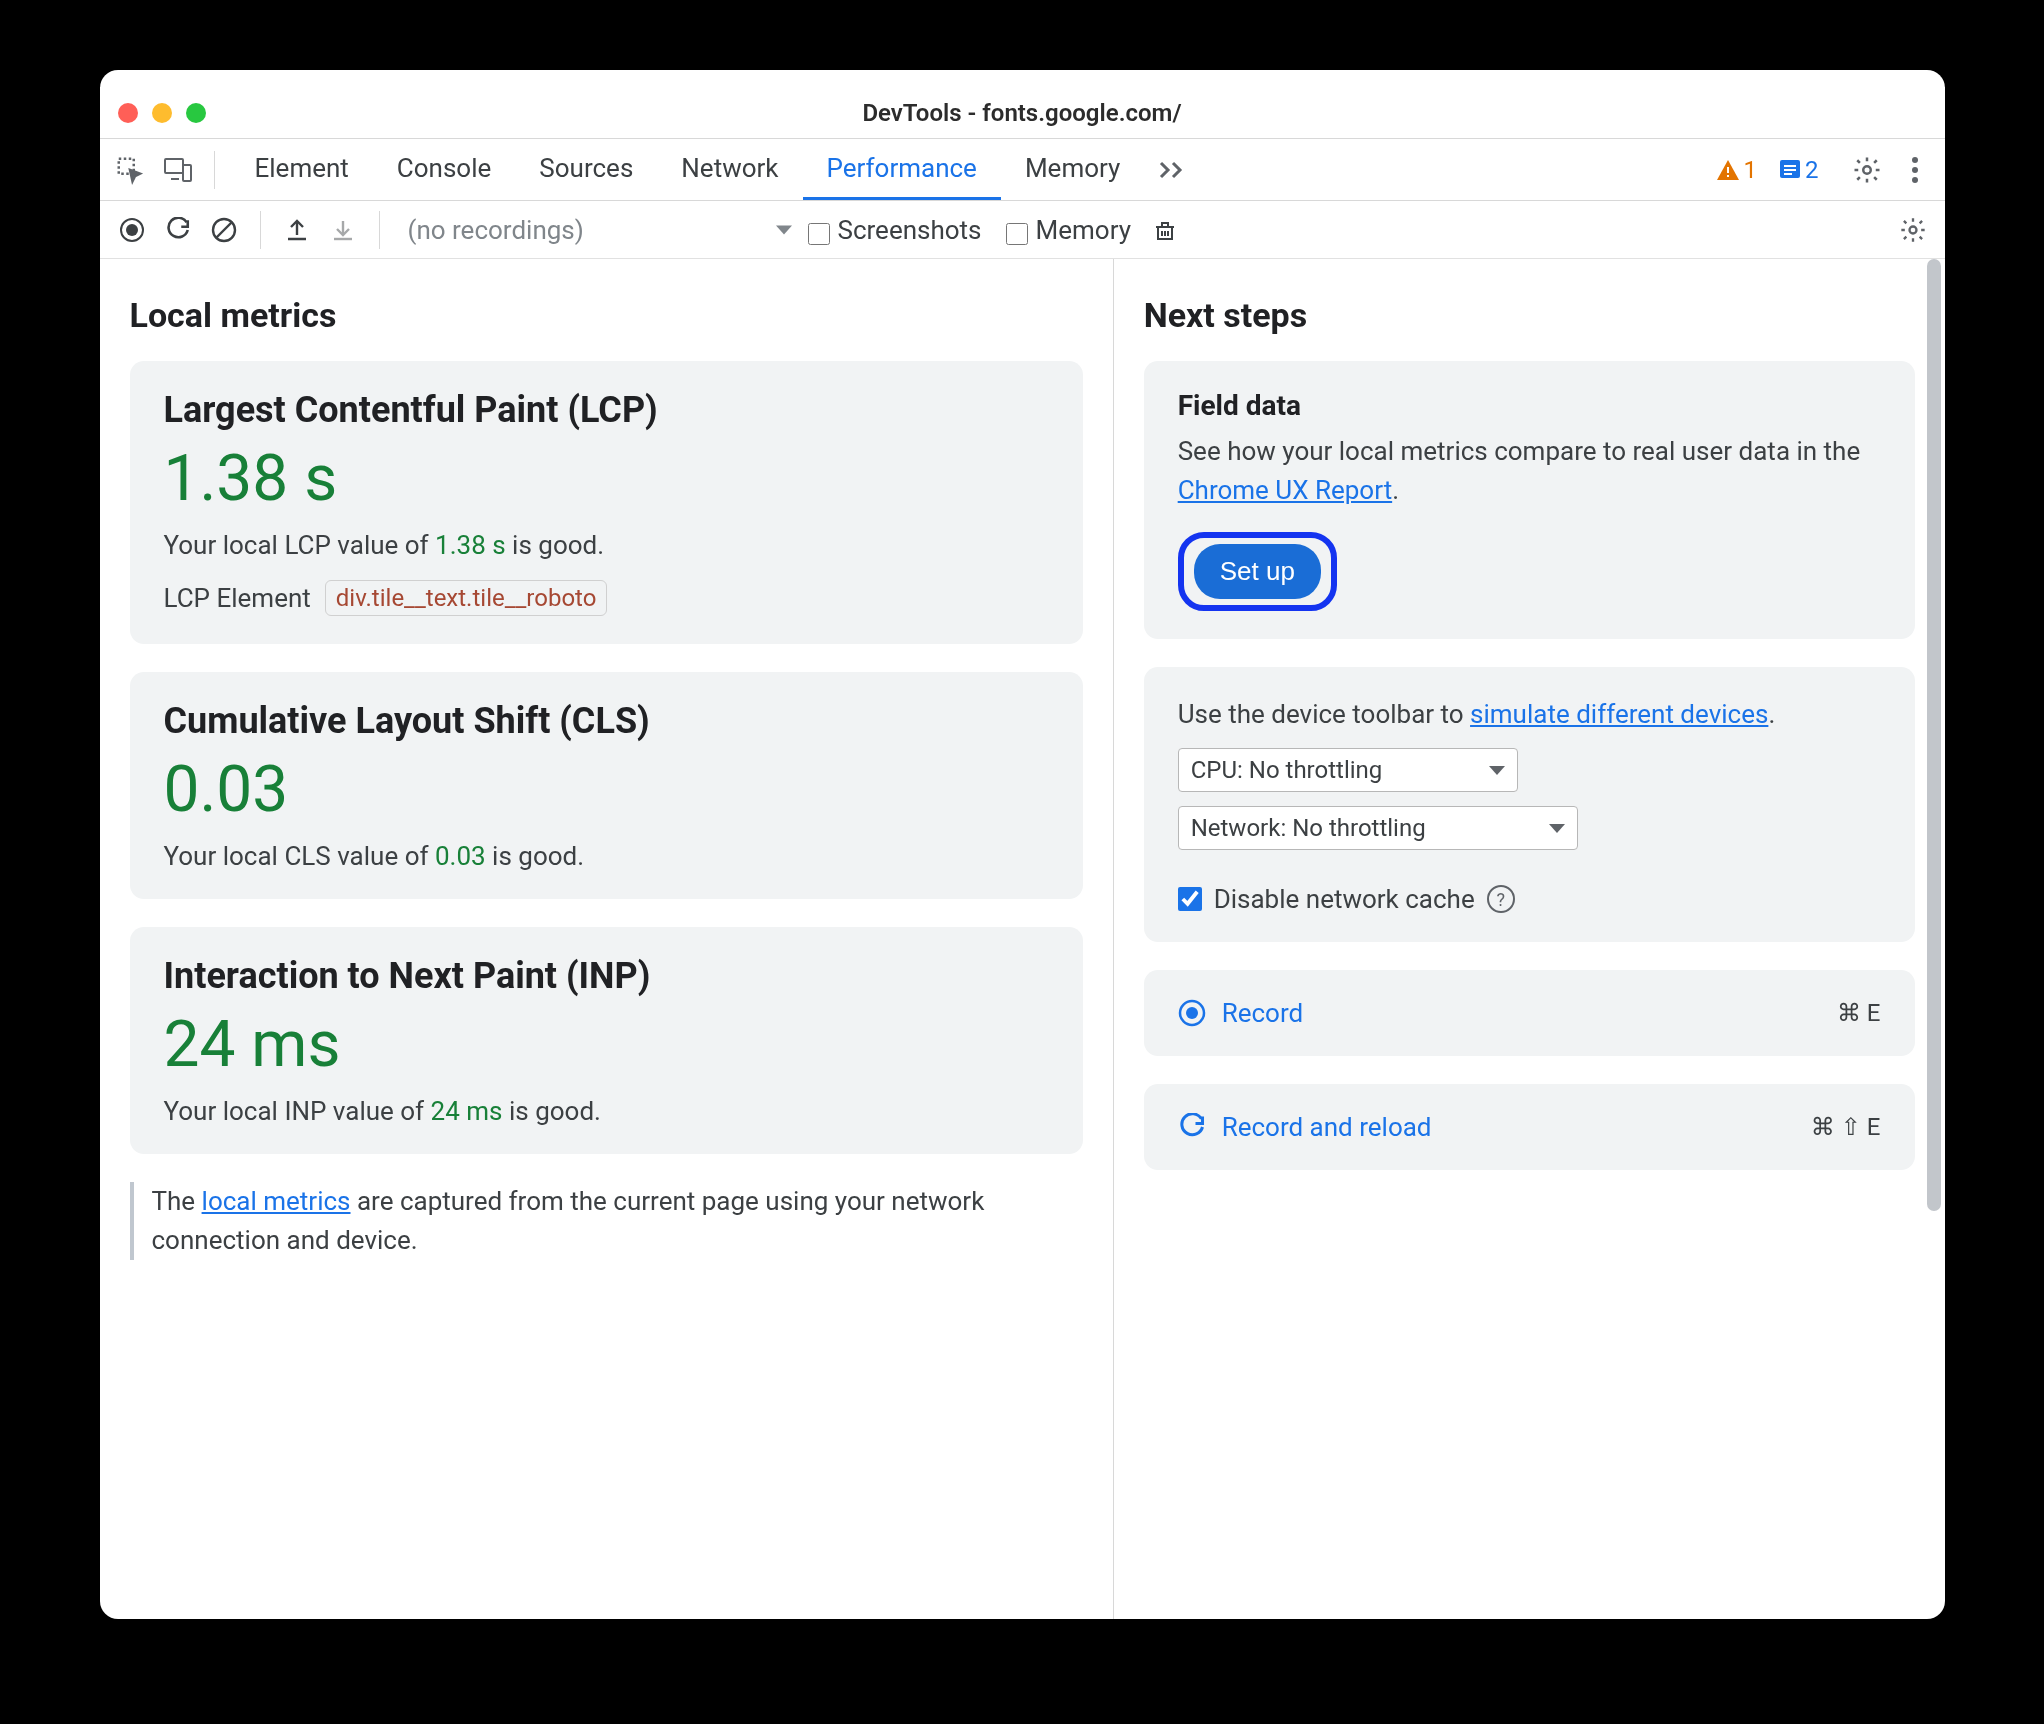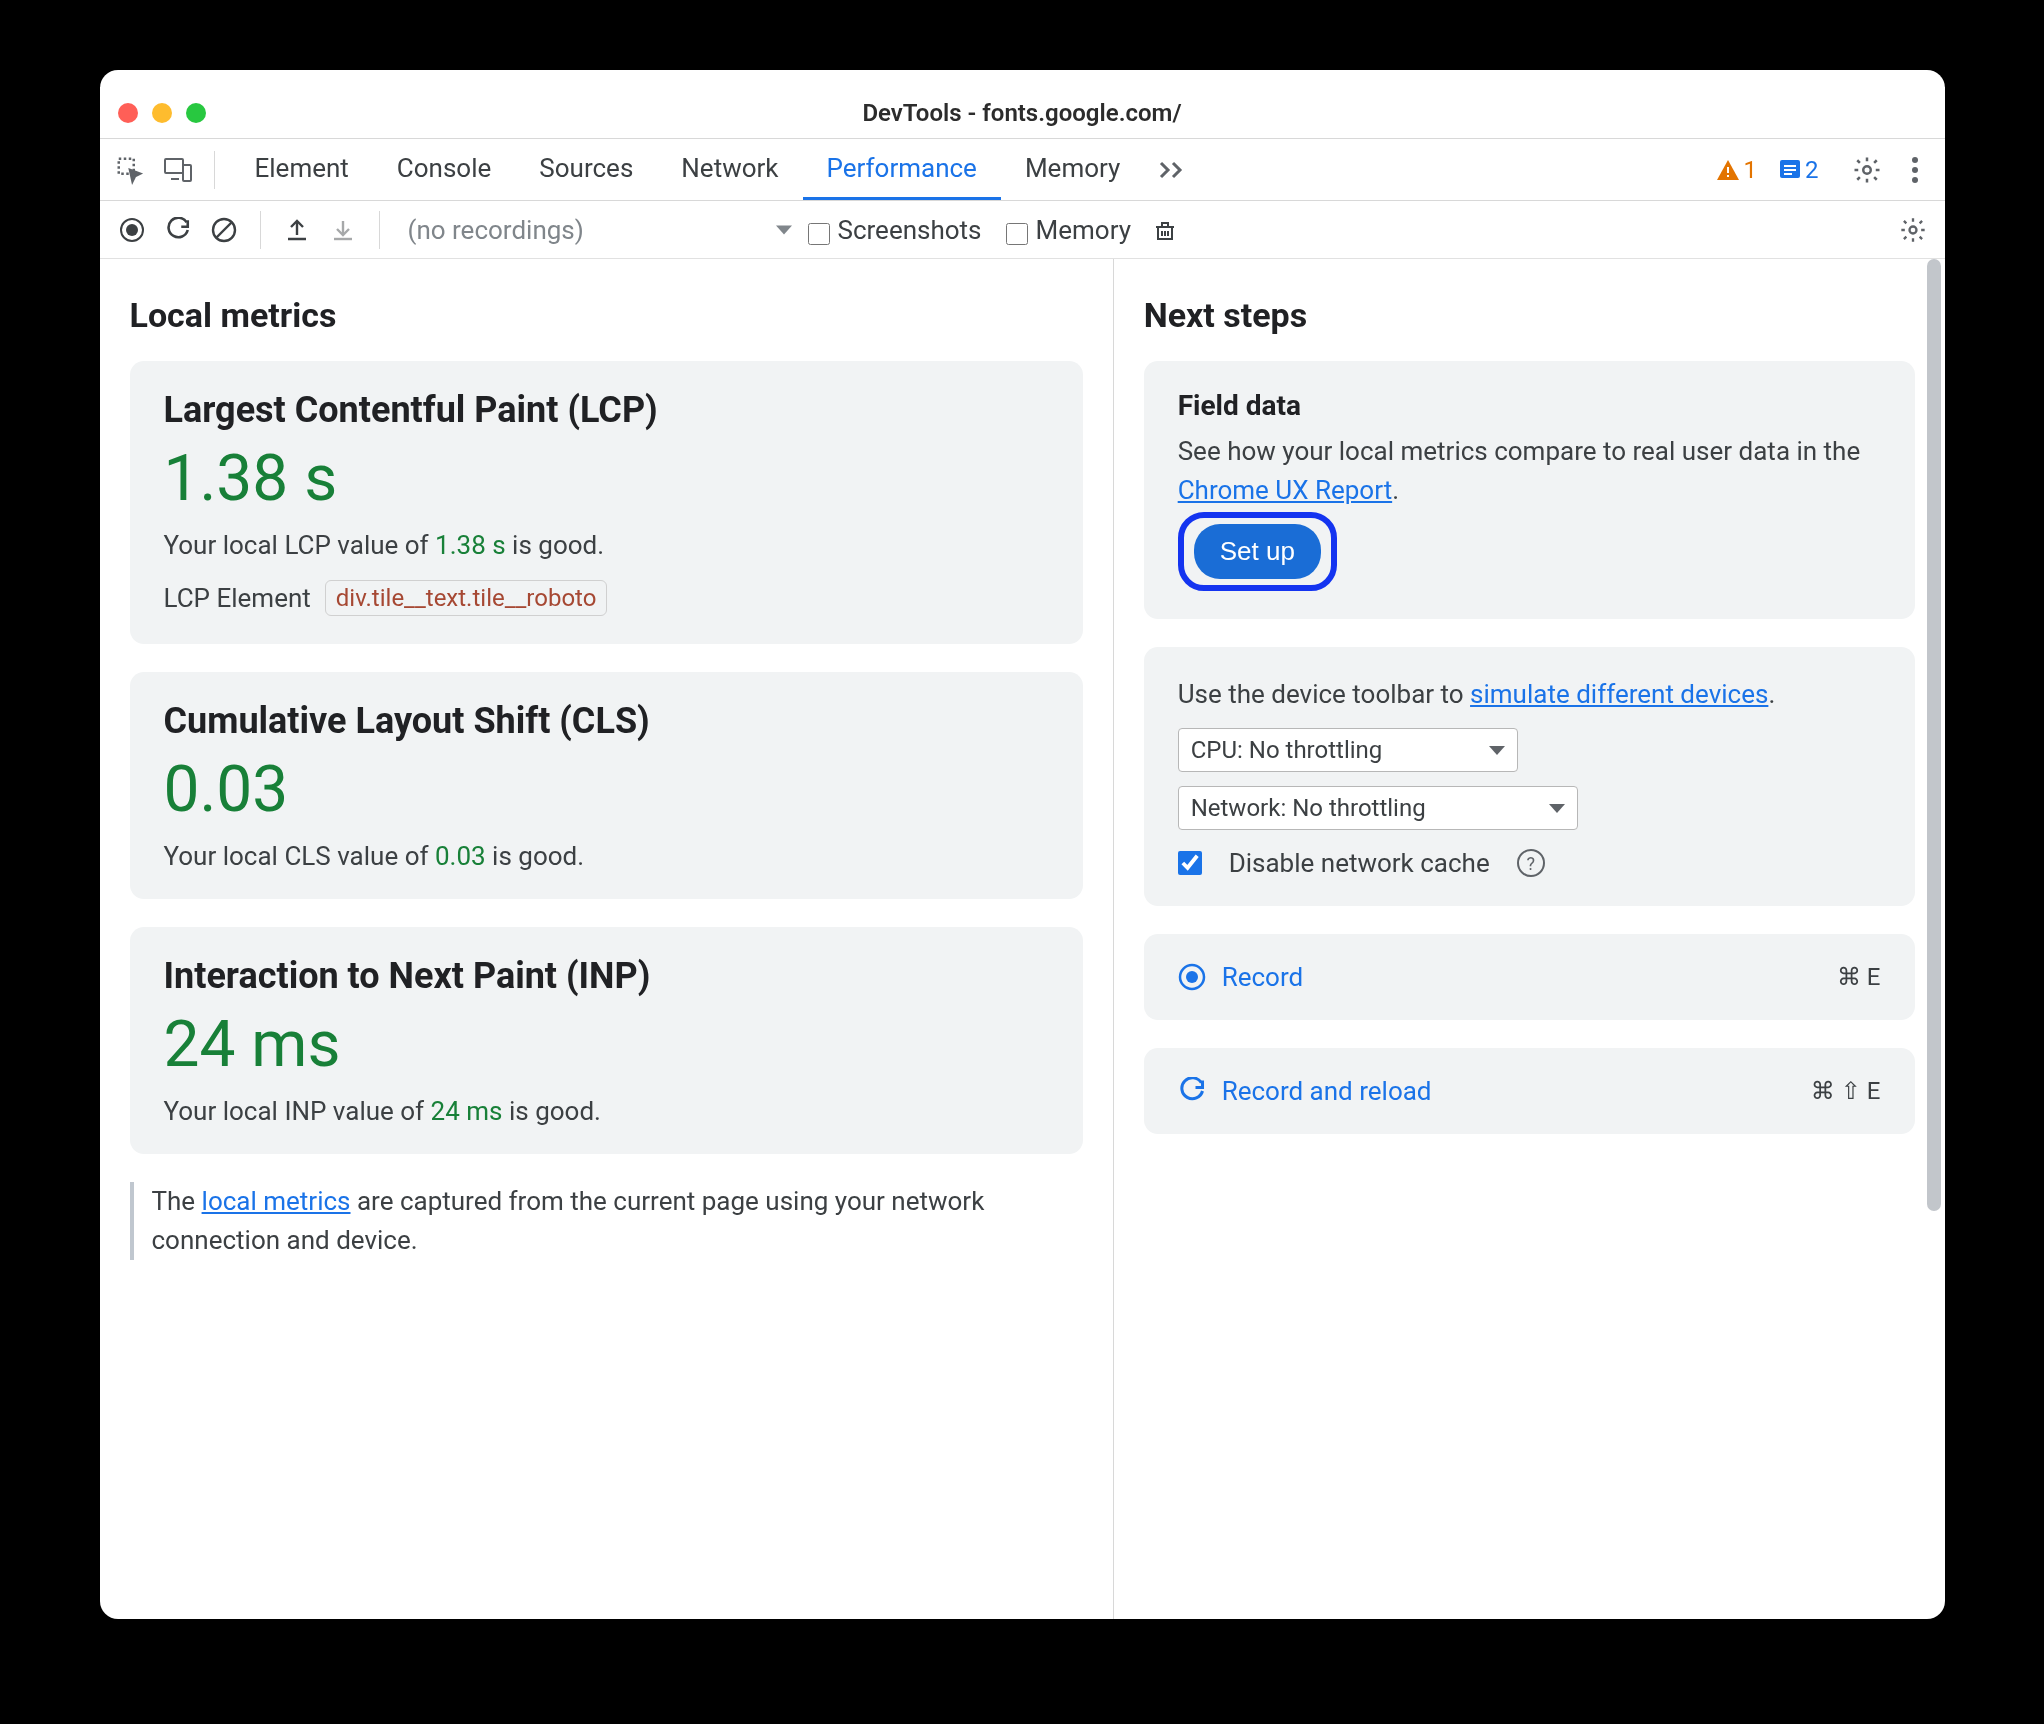--- a/index.html
+++ b/index.html
@@ -100,37 +100,37 @@
   }
   .note {
     border-left: 4px solid #c0c7cf; padding-left: 18px; font-size: 26px;
     color: #3c4043; line-height: 1.5; margin-top: 8px;
   }
   a.link { color: #1a73e8; text-decoration: underline; }
   .card .sub-title { font-size: 28px; font-weight: 700; color: #202124; margin-bottom: 10px; }
   .card p { font-size: 26px; color: #3c4043; line-height: 1.5; }
   .setup-wrap {
     display: inline-block; border: 6px solid #1434f0; border-radius: 26px;
-    padding: 6px 10px; margin-top: 2px;
+    padding: 6px 10px; margin-top: 22px;
   }
   .setup-btn {
     background: #1a6dd6; color: #fff; border: none; border-radius: 26px;
     font-size: 26px; padding: 12px 26px; cursor: pointer;
   }
   .select-box {
     display: inline-flex; align-items: center; justify-content: space-between;
     border: 1px solid #b7b7b7; border-radius: 4px; background: #fff;
     height: 44px; padding: 0 12px; font-size: 24px; color: #3c4043;
     margin-top: 14px; width: 340px;
   }
   .select-box .arrow {
     border-left: 8px solid transparent; border-right: 8px solid transparent;
     border-top: 9px solid #5f6368; margin-left: 14px;
   }
-  .env-chk { display: flex; align-items: center; gap: 27px; margin-top: 18px; font-size: 26px; color: #3c4043; }
+  .env-chk { display: flex; align-items: center; gap: 12px; margin-top: 34px; font-size: 26px; color: #3c4043; }
   .env-chk input { width: 24px; height: 24px; accent-color: #1a73e8; }
   .help-circle {
     width: 28px; height: 28px; border: 2px solid #5f6368; border-radius: 50%;
     display: inline-flex; align-items: center; justify-content: center;
     font-size: 18px; color: #5f6368;
   }
   .action-row {
     display: flex; align-items: center; justify-content: space-between; width: 100%;
   }
   .action-left { display: flex; align-items: center; gap: 16px; color: #1a73e8; font-size: 26px; }

